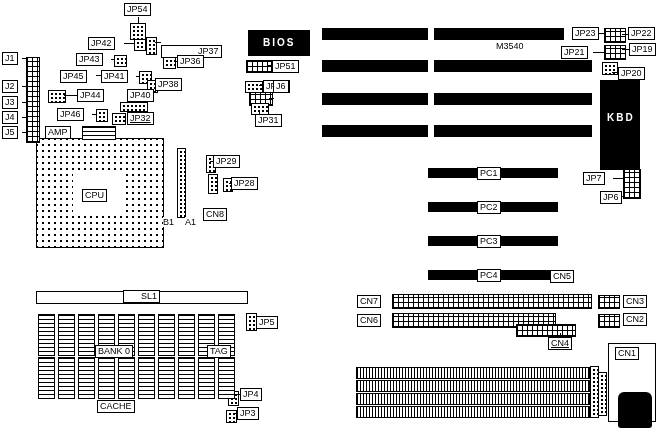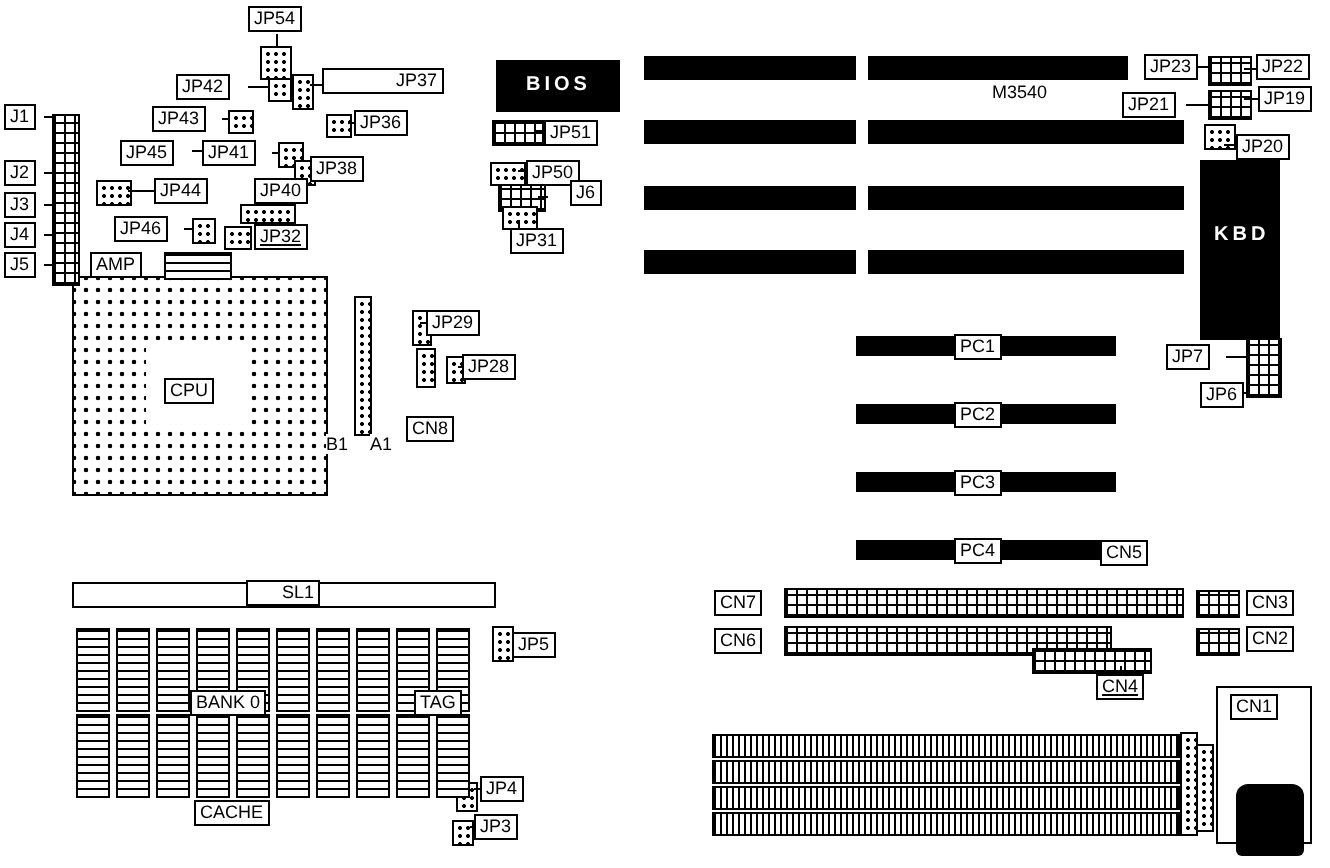--- a/index.html
+++ b/index.html
@@ -149,21 +149,21 @@
     <div class="line" style="left: 593px; top: 52px; width: 11px; height: 1px;"></div>
     <div class="line" style="left: 622px; top: 49px; width: 8px; height: 1px;"></div>
     <div class="line" style="left: 612px; top: 72px; width: 6px; height: 1px;"></div>
     <div class="line" style="left: 613px; top: 178px; width: 10px; height: 1px;"></div>
     <div class="line" style="left: 615px; top: 196px; width: 8px; height: 1px;"></div>
     <div class="line" style="left: 560px; top: 333px; width: 1px; height: 5px;"></div>
     <div class="line" style="left: 237px; top: 394px; width: 3px; height: 1px;"></div>
     <div class="line" style="left: 235px; top: 413px; width: 2px; height: 1px;"></div>
     <div class="lbl" style="left: 124px; top: 3px;">JP54</div>
     <div class="lbl" style="left: 88px; top: 37px;">JP42</div>
-    <div class="lbl" style="left: 161px; top: 34px; padding-left: 36px;">JP37</div>
+    <div class="lbl" style="left: 161px; top: 45px; padding-left: 36px;">JP37</div>
     <div class="lbl" style="left: 76px; top: 53px;">JP43</div>
     <div class="lbl" style="left: 177px; top: 55px;">JP36</div>
     <div class="lbl" style="left: 60px; top: 70px;">JP45</div>
     <div class="lbl" style="left: 101px; top: 70px;">JP41</div>
     <div class="lbl" style="left: 155px; top: 78px;">JP38</div>
     <div class="lbl" style="left: 77px; top: 89px;">JP44</div>
     <div class="lbl" style="left: 127px; top: 89px;">JP40</div>
     <div class="lbl" style="left: 57px; top: 108px;">JP46</div>
     <div class="lbl" style="left: 127px; top: 112px; text-decoration: underline;">JP32</div>
     <div class="lbl" style="left: 2px; top: 52px;">J1</div>
@@ -172,21 +172,21 @@
     <div class="lbl" style="left: 2px; top: 111px;">J4</div>
     <div class="lbl" style="left: 2px; top: 126px;">J5</div>
     <div class="lbl" style="left: 45px; top: 126px;">AMP</div>
     <div class="lbl" style="left: 82px; top: 189px;">CPU</div>
     <div class="lbl" style="left: 213px; top: 155px;">JP29</div>
     <div class="lbl" style="left: 231px; top: 177px;">JP28</div>
     <div class="lbl" style="left: 203px; top: 208px;">CN8</div>
     <div class="onblack" style="left: 263px; top: 37px;">BIOS</div>
     <div class="lbl" style="left: 272px; top: 60px;">JP51</div>
     <div class="lbl" style="left: 263px; top: 80px;">JP50</div>
-    <div class="lbl" style="left: 273px; top: 90px; margin-left: 12px;">J6</div>
+    <div class="lbl" style="left: 273px; top: 80px;">J6</div>
     <div class="lbl" style="left: 255px; top: 114px;">JP31</div>
     <div class="lbl" style="left: 572px; top: 27px;">JP23</div>
     <div class="lbl" style="left: 628px; top: 27px;">JP22</div>
     <div class="lbl" style="left: 561px; top: 46px;">JP21</div>
     <div class="lbl" style="left: 629px; top: 43px;">JP19</div>
     <div class="lbl" style="left: 618px; top: 67px;">JP20</div>
     <div class="onblack" style="left: 607px; top: 112px;">KBD</div>
     <div class="lbl" style="left: 583px; top: 172px;">JP7</div>
     <div class="lbl" style="left: 600px; top: 191px;">JP6</div>
     <div class="lbl" style="left: 477px; top: 167px;">PC1</div>

